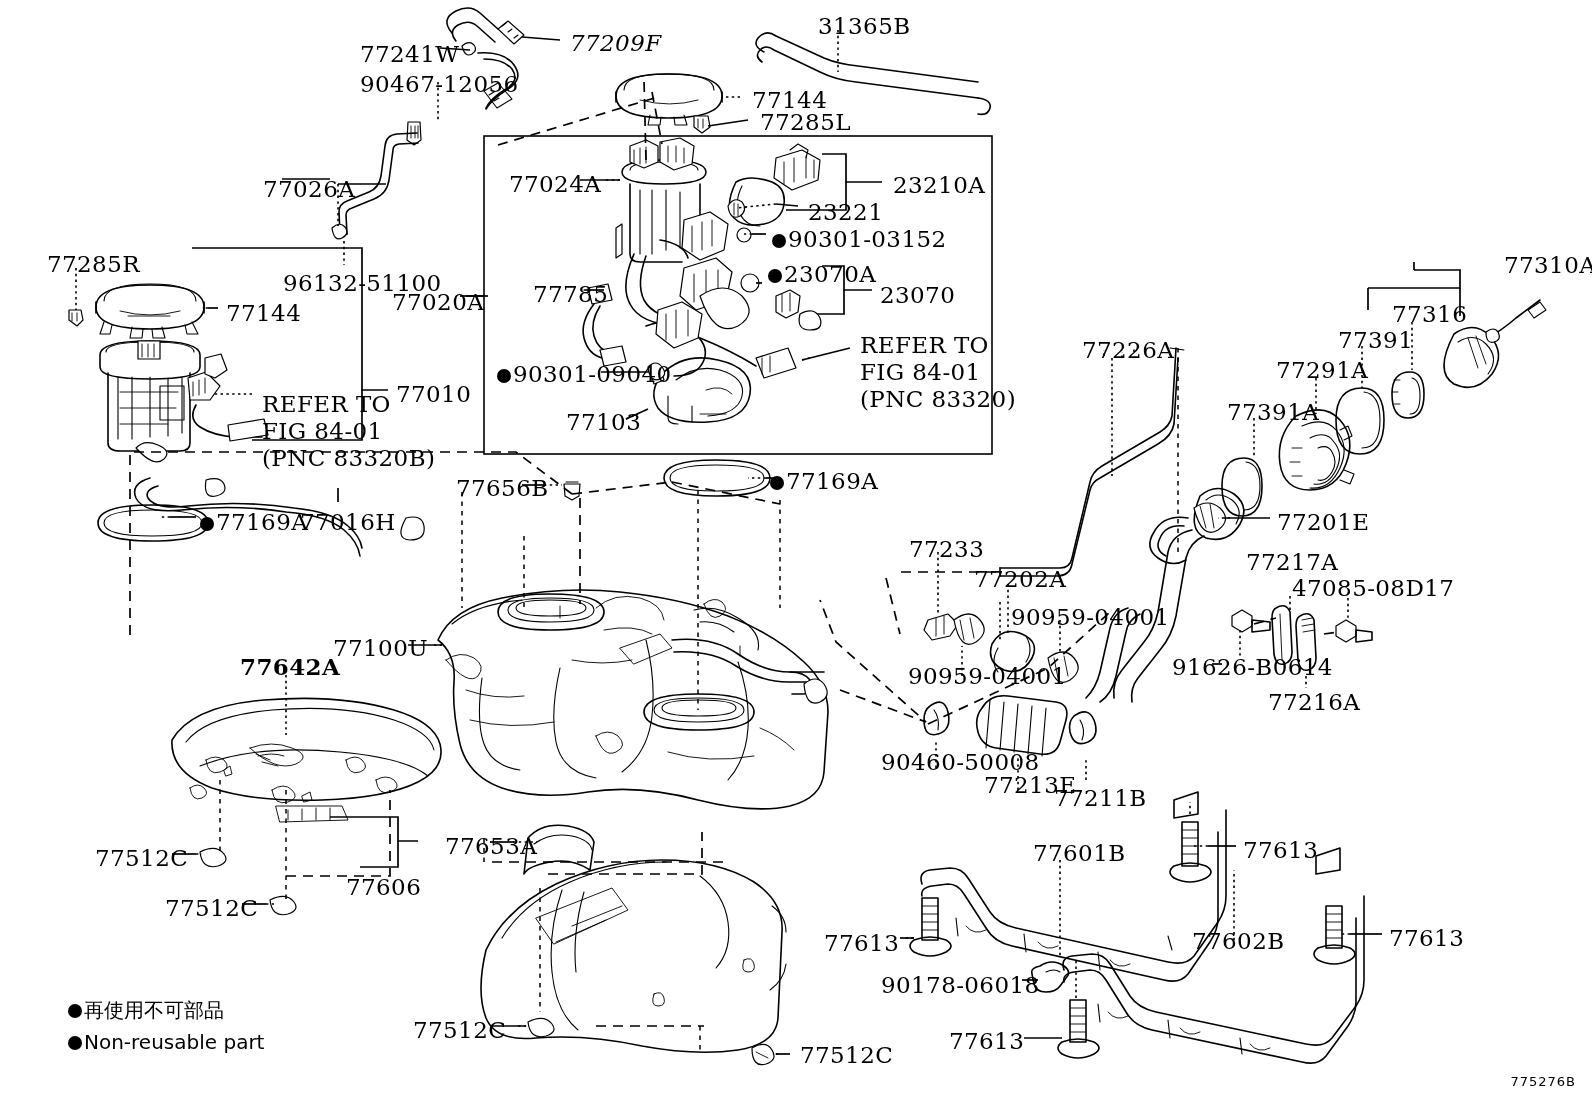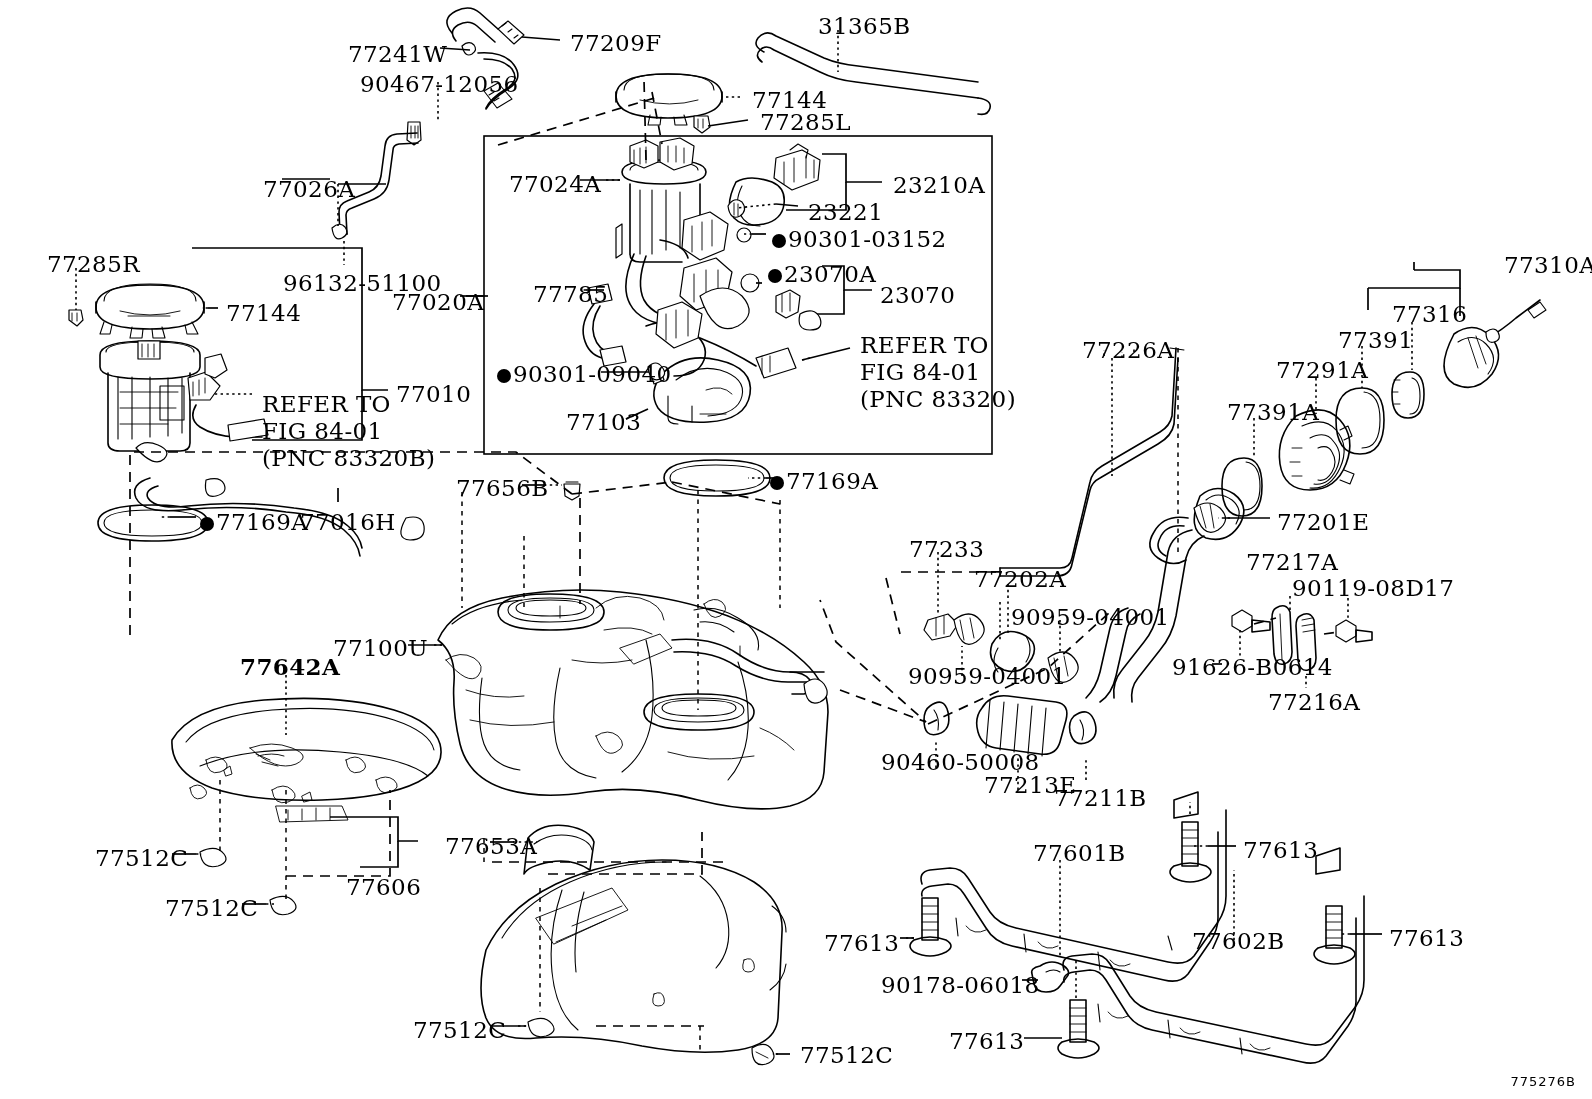--- a/index.html
+++ b/index.html
@@ -604,22 +604,22 @@
     <path class="lead" d="M490 842 l24 0"></path>
     <path class="dotlead" d="M544 485 l18 0"></path>
     <path class="lead" d="M522 485 l24 0"></path>
     <path class="lead" d="M776 478 l-10 0"></path>
     <path class="dotlead" d="M766 478 l-18 0"></path>
 
     <path class="lead" d="M460 296 l28 0"></path>
   </svg>
 
   <div id="labels-layer">
-      <div class="lbl" style="left: 570px; top: 31px;"><span>77209F</span></div>
-      <div class="lbl" style="left: 348px; top: 42px;"><span>77241W</span></div>
+      <div class="lbl" style="left: 570px; top: 31px; font-style: italic;"><span>77209F</span></div>
+      <div class="lbl" style="left: 360px; top: 42px;"><span>77241W</span></div>
       <div class="lbl" style="left: 360px; top: 72px;"><span>90467-12056</span></div>
       <div class="lbl" style="left: 818px; top: 14px;"><span>31365B</span></div>
       <div class="lbl" style="left: 752px; top: 88px;"><span>77144</span></div>
       <div class="lbl" style="left: 760px; top: 110px;"><span>77285L</span></div>
       <div class="lbl" style="left: 263px; top: 177px;"><span>77026A</span></div>
       <div class="lbl" style="left: 509px; top: 172px; text-align: center;"><span>77024A</span></div>
       <div class="lbl" style="left: 893px; top: 173px;"><span>23210A</span></div>
       <div class="lbl" style="left: 808px; top: 200px;"><span>23221</span></div>
       <div class="lbl" style="left: 772px; top: 227px;"><span class="dot"></span><span>90301-03152</span></div>
       <div class="lbl" style="left: 47px; top: 252px;"><span>77285R</span></div>
@@ -639,21 +639,21 @@
       <div class="lbl" style="left: 396px; top: 382px;"><span>77010</span></div>
       <div class="lbl" style="left: 566px; top: 410px;"><span>77103</span></div>
       <div class="lbl" style="left: 1277px; top: 510px;"><span>77201E</span></div>
       <div class="lbl" style="left: 456px; top: 476px;"><span>77656B</span></div>
       <div class="lbl" style="left: 770px; top: 469px;"><span class="dot"></span><span>77169A</span></div>
       <div class="lbl" style="left: 200px; top: 510px;"><span class="dot"></span><span>77169A</span></div>
       <div class="lbl" style="left: 300px; top: 510px;"><span>77016H</span></div>
       <div class="lbl" style="left: 909px; top: 537px;"><span>77233</span></div>
       <div class="lbl" style="left: 974px; top: 567px;"><span>77202A</span></div>
       <div class="lbl" style="left: 1246px; top: 550px;"><span>77217A</span></div>
-      <div class="lbl" style="left: 1292px; top: 576px;"><span>90119-08D17</span></div>
+      <div class="lbl" style="left: 1292px; top: 576px;"><span>47085-08D17</span></div>
       <div class="lbl" style="left: 1011px; top: 605px;"><span>90959-04001</span></div>
       <div class="lbl" style="left: 908px; top: 664px;"><span>90959-04001</span></div>
       <div class="lbl" style="left: 1172px; top: 655px;"><span>91626-B0614</span></div>
       <div class="lbl" style="left: 1268px; top: 690px;"><span>77216A</span></div>
       <div class="lbl" style="left: 333px; top: 636px;"><span>77100U</span></div>
       <div class="lbl" style="left: 240px; top: 655px; font-weight: bold;"><span>77642A</span></div>
       <div class="lbl" style="left: 881px; top: 750px;"><span>90460-50008</span></div>
       <div class="lbl" style="left: 984px; top: 773px;"><span>77213E</span></div>
       <div class="lbl" style="left: 1054px; top: 786px;"><span>77211B</span></div>
       <div class="lbl" style="left: 445px; top: 834px;"><span>77653A</span></div>
@@ -677,16 +677,24 @@
         <div>FIG 84-01</div>
         <div>(PNC 83320)</div>
       </div>
       <div class="lbl multi" style="left: 262px; top: 391px;">
         <div>REFER TO</div>
         <div>FIG 84-01</div>
         <div>(PNC 83320B)</div>
       </div>
     </div>
 
+  <div class="legend" style="left:68px; top:995px;">
+    <div class="row">
+      <span class="dot"></span><span class="jp">再使用不可部品</span>
+    </div>
+    <div class="row">
+      <span class="dot"></span><span class="en">Non-reusable part</span>
+    </div>
+  </div>
 
   <div id="figid">775276B</div>
 
 </div>
 
 </body></html>

